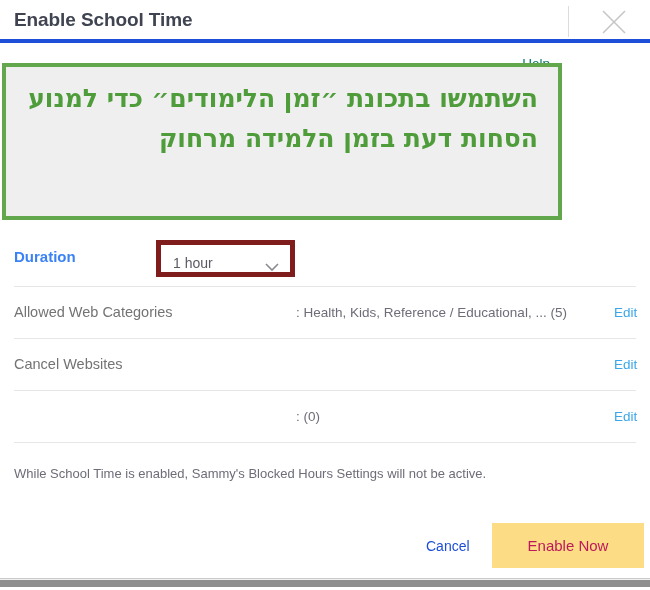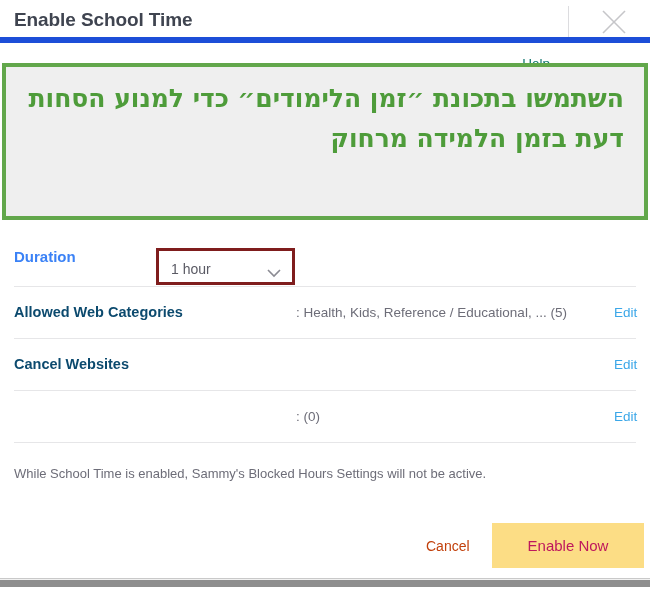--- a/index.html
+++ b/index.html
@@ -29,21 +29,21 @@
   }
 
   
   .header {
     position: absolute;
     left: 0;
     top: 0;
     width: 650px;
     height: 43px;
     box-sizing: border-box;
-    border-bottom: 6px solid #1d4ed8;
+    border-bottom: 4px solid #1d4ed8;
     background: #ffffff;
   }
   .title {
     position: absolute;
     left: 14px;
     top: 9px;
     font-size: 19px;
     font-weight: bold;
     color: #3f4450;
     letter-spacing: -0.1px;
@@ -75,21 +75,21 @@
     height: 40px;
     cursor: pointer;
   }
   .close-btn svg { display: block; }
 
   
   .callout {
     position: absolute;
     left: 2px;
     top: 63px;
-    width: 646px;
+    width: 560px;
     height: 157px;
     box-sizing: border-box;
     border: 4px solid #62a74b;
     background: #efefef;
     padding: 12px 16px 10px 16px;
   }
   .callout-text {
     direction: rtl;
     text-align: right;
     font-size: 25px;
@@ -121,24 +121,23 @@
     font-weight: bold;
     color: #3b82f6;
   }
   .select-box {
     position: absolute;
     left: 156px;
     top: 20px;
     width: 139px;
     height: 37px;
     box-sizing: border-box;
-    border: 3px solid #7f1d1d;
-    background: #ffffff;
-    cursor: pointer;
-    margin-top: 8px;
+    border: 5px solid #7f1d1d;
+    background: #ffffff;
+    cursor: pointer;
   }
   .select-value {
     position: absolute;
     left: 12px;
     top: 10px;
     font-size: 14px;
     color: #5a5a64;
   }
   .select-chevron {
     position: absolute;
@@ -158,22 +157,22 @@
 
   .setting-row {
     position: relative;
     height: 52px;
   }
   .setting-label {
     position: absolute;
     left: 14px;
     top: 17px;
     font-size: 14.5px;
-    font-weight: bold;
-    color: #0c4a6e;
+    font-weight: normal;
+    color: #737373;
     white-space: nowrap;
   }
   .setting-value {
     position: absolute;
     left: 296px;
     top: 18px;
     font-size: 13.5px;
     color: #6d6d78;
     white-space: nowrap;
     text-align: center;
@@ -200,21 +199,21 @@
     color: #6d6d78;
     white-space: nowrap;
   }
 
   
   .cancel-link {
     position: absolute;
     left: 426px;
     top: 538px;
     font-size: 14px;
-    color: #c2410c;
+    color: #1d4ed8;
     text-decoration: none;
     cursor: pointer;
   }
   .primary-btn {
     position: absolute;
     left: 492px;
     top: 523px;
     width: 152px;
     height: 45px;
     background: #fcdd85;

